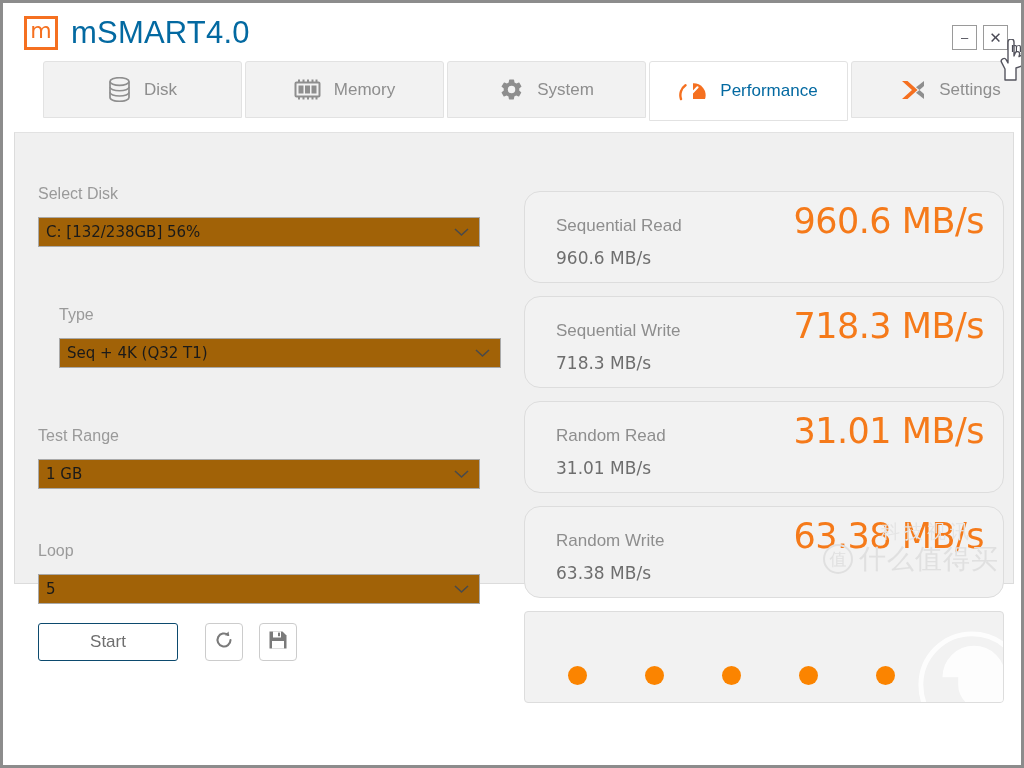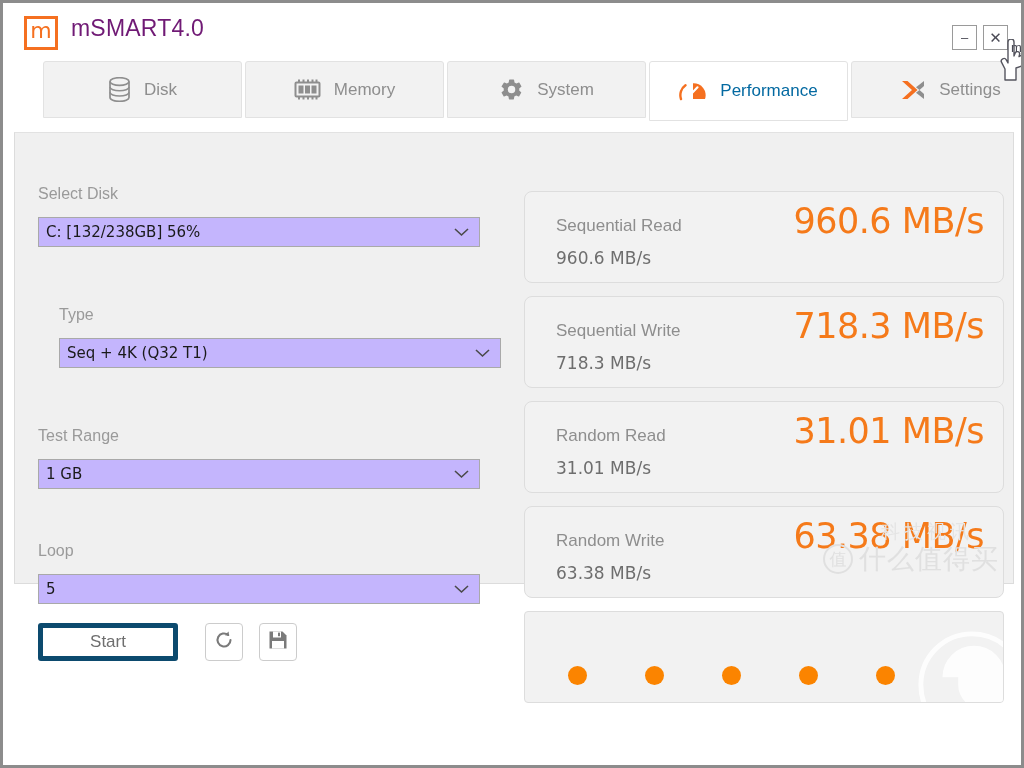--- a/index.html
+++ b/index.html
@@ -43,22 +43,22 @@
     line-height: 22px;
     color: #F57020;
     font-family: "DejaVu Sans", sans-serif;
     position: relative;
     top: -2px;
   }
   .app-title {
     position: absolute;
     left: 68px;
     top: 12px;
-    font-size: 23px;
-    color: #701a75;
+    font-size: 31px;
+    color: #0369a1;
     letter-spacing: 0.2px;
   }
   .win-btns {
     position: absolute;
     right: 13px;
     top: 22px;
     display: flex;
     gap: 6px;
   }
   .win-btn {
@@ -147,21 +147,21 @@
     top: 0;
     width: 455px;
   }
   .field-label {
     color: #9a9a9a;
     font-size: 16px;
   }
   .select {
     position: relative;
     height: 30px;
-    background: #c4b5fd;
+    background: #a16207;
     border: 1px solid #a9a9a9;
     display: flex;
     align-items: center;
     padding: 0 30px 0 7px;
     font-size: 15px;
     color: #1a1a1a;
     cursor: pointer;
     font-family: "DejaVu Sans", sans-serif;
   }
   .select .chev {
@@ -179,21 +179,21 @@
     position: absolute;
     left: 0;
     top: 490px;
     display: flex;
     align-items: center;
   }
   .btn {
     width: 140px;
     height: 38px;
     background: #ffffff;
-    border: 5px solid #0c4a6e;
+    border: 1px solid #0c4a6e;
     border-radius: 3px;
     font-size: 17px;
     color: #6e6e6e;
     cursor: pointer;
     font-family: "Liberation Sans", sans-serif;
   }
   .icon-btn {
     width: 38px;
     height: 38px;
     background: #ffffff;
@@ -210,21 +210,21 @@
     position: absolute;
     left: 509px;
     top: 58px;
     width: 480px;
   }
   .result-card {
     position: relative;
     height: 92px;
     background: #f2f2f2;
     border: 1px solid #dddddd;
-    border-radius: 8px;
+    border-radius: 16px;
     margin-bottom: 13px;
   }
   .r-name {
     position: absolute;
     left: 31px;
     top: 24px;
     font-size: 17px;
     color: #8e8e8e;
   }
   .r-big {

